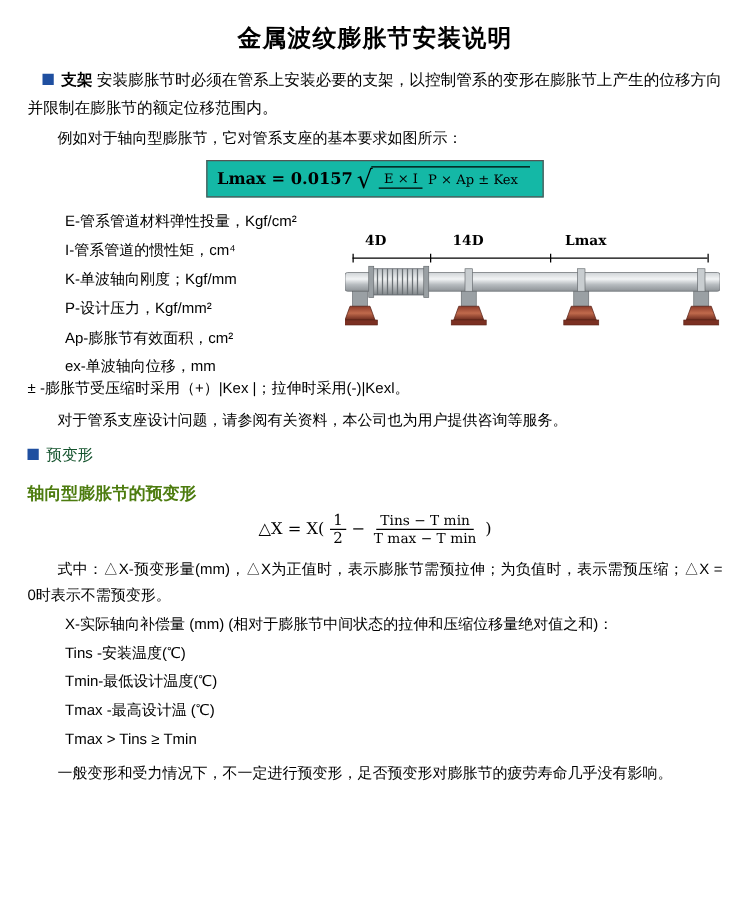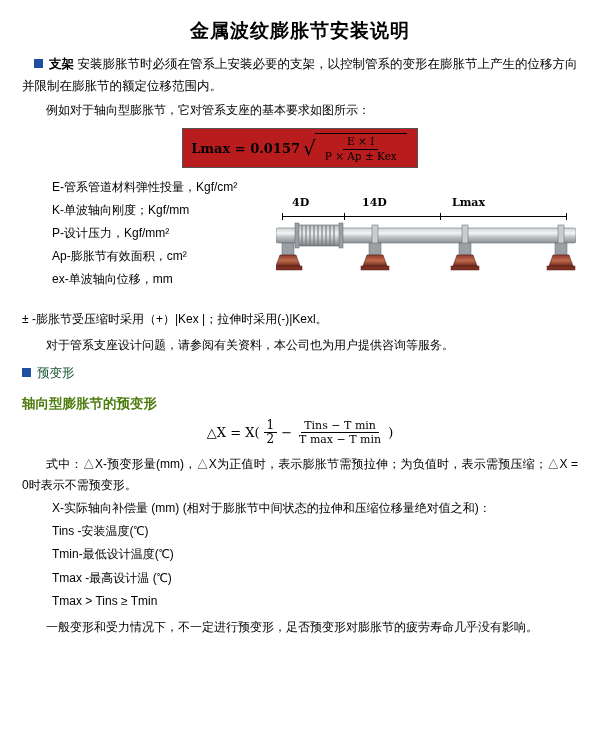--- a/index.html
+++ b/index.html
@@ -68,25 +68,25 @@
     align-items:center;
     margin:8px 0 6px 0;
   }
   .formula{
     border:1px solid #555;
     padding:4px 10px 4px 8px;
     font-family:"DejaVu Serif","Liberation Serif",serif;
     font-size:13px;
     display:inline-flex;
     align-items:center;
-    background:#b91c1c;
+    background:#14b8a6;
   }
   .frac{
     display:inline-flex;
-    flex-direction:column;
+    flex-direction:row;
     align-items:center;
     font-size:10.5px;
     line-height:1.25;
     padding:0 3px;
   }
   .frac .num{border-bottom:1px solid #000;padding:0 4px;}
   .frac .den{padding:0 4px;}
   .radical{
     display:inline-flex;
     align-items:stretch;
@@ -194,20 +194,21 @@
           </span>
         </span>
       </span>
     </span>
   </div>
 
   <div class="mid">
     <div class="left">
       <div class="list">
         <div class="ind1">E-管系管道材料弹性投量，Kgf/cm²</div>
+        <div class="ind1">I-管系管道的惯性矩，cm⁴</div>
         <div class="ind1">K-单波轴向刚度；Kgf/mm</div>
         <div class="ind1">P-设计压力，Kgf/mm²</div>
         <div class="ind1">Ap-膨胀节有效面积，cm²</div>
         <div class="ind1">ex-单波轴向位移，mm</div>
       </div>
     </div>
 
     <div class="right">
       <div class="draw-wrap">
         <div class="dim-row">

